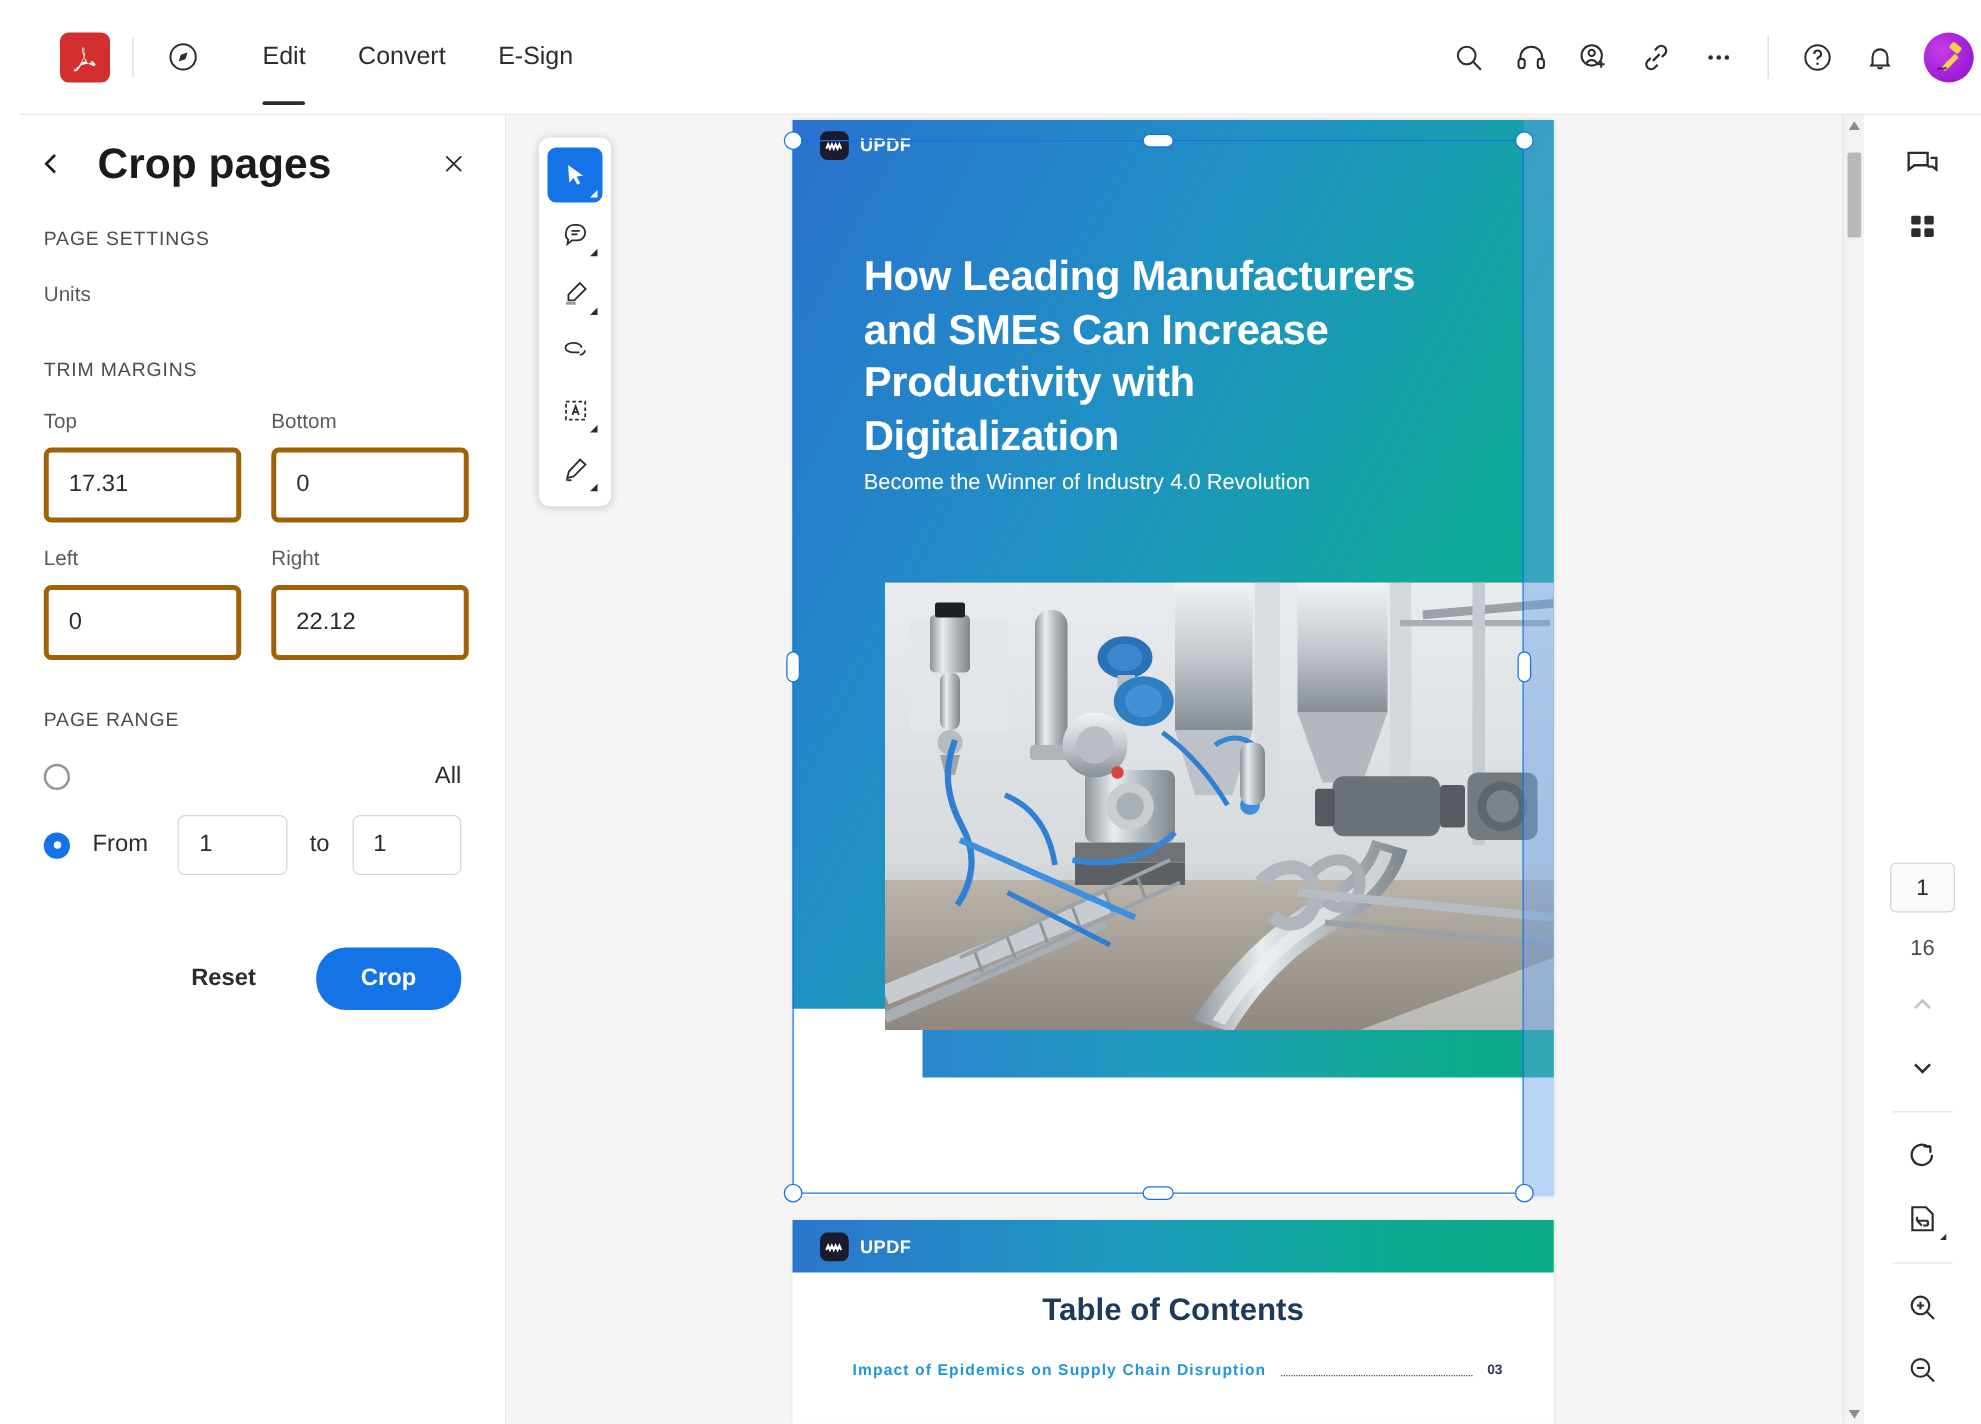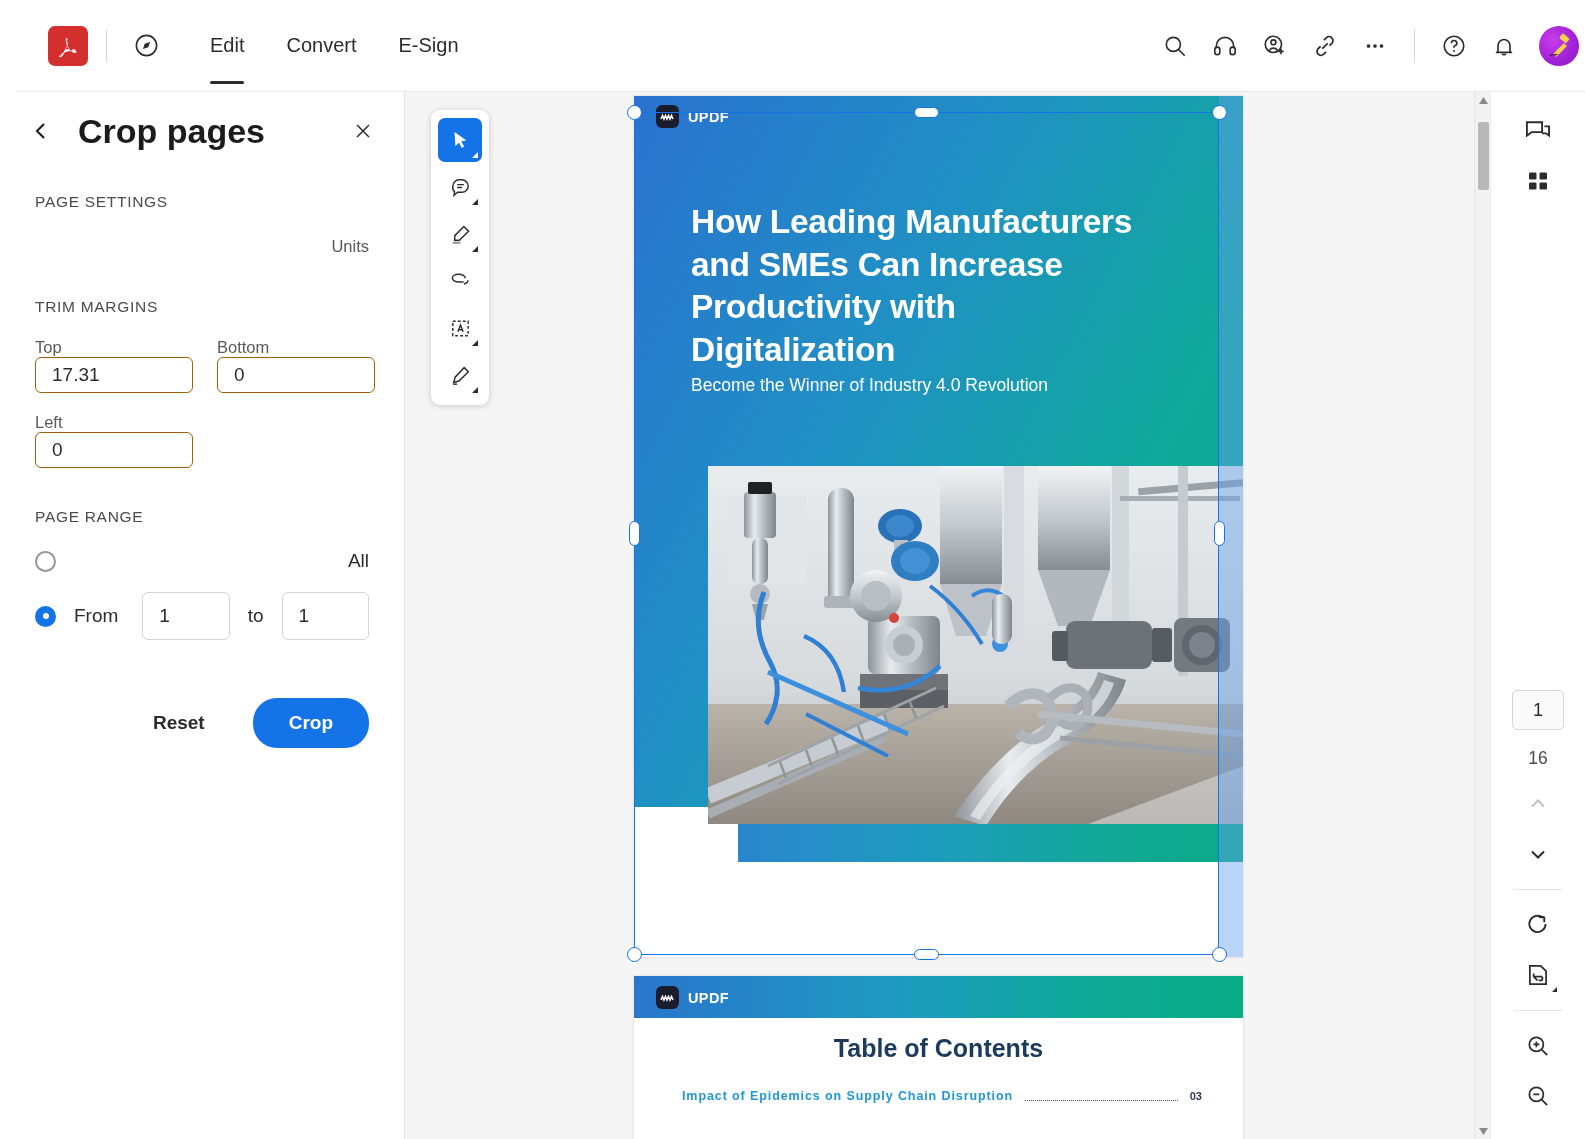--- a/index.html
+++ b/index.html
@@ -65,36 +65,36 @@
     background: #fff; border-right: 1px solid #e8e8e8;
   }
   .panel-head { display: flex; align-items: center; height: 78px; padding: 0 24px; }
   .back-chev { width: 34px; height: 34px; display: flex; align-items: center;
                justify-content: center; cursor: pointer; }
   .panel-title { font-size: 34px; font-weight: bold; color: #1b1b1b; margin-left: 20px; }
   .panel-close { margin-left: auto; width: 34px; height: 34px; display: flex;
                  align-items: center; justify-content: center; cursor: pointer; }
   .sect-label {
     font-size: 15.5px; color: #4b4b4b; letter-spacing: .7px;
-    padding: 0 35px; margin-top: 23px;
+    padding: 0 35px; margin-top: 13px;
   }
   .field-label { font-size: 16.5px; color: #5a5a5a; }
-  .units-row { padding: 0 35px; margin-top: 26px; text-align: right; }
+  .units-row { padding: 0 35px; margin-top: 26px; }
   .units-val {
     display: flex; align-items: center; gap: 12px; margin-top: 12px; cursor: pointer;
   }
   .units-txt { font-size: 21px; color: #2c2c2c; }
   .margins-grid {
     padding: 0 35px; margin-top: 22px;
     display: grid; grid-template-columns: 1fr 1fr; gap: 20px 24px;
   }
   .m-cell { }
   .m-input {
-    width: 158px; height: 36px;
-    border: 1px solid #a16207; border-radius: 6px;
+    margin-top: 11px; width: 158px; height: 60px;
+    border: 4px solid #a16207; border-radius: 6px;
     display: flex; align-items: center; padding: 0 16px;
     font-size: 19px; color: #2c2c2c; background: #fff; cursor: text;
   }
   .range-wrap { padding: 0 35px; margin-top: 24px; }
   .radio-row { display: flex; align-items: center; gap: 18px; margin-top: 22px; justify-content: space-between; }
   .radio {
     width: 21px; height: 21px; border-radius: 50%; border: 2px solid #959595;
     background: #fff; flex: none; cursor: pointer;
   }
   .radio.on { border-color: #1473e6; background: #1473e6; position: relative; }
@@ -365,20 +365,24 @@
         <div class="field-label">Top</div>
         <div class="m-input">17.31</div>
       </div>
       <div class="m-cell">
         <div class="field-label">Bottom</div>
         <div class="m-input">0</div>
       </div>
       <div class="m-cell">
         <div class="field-label">Left</div>
         <div class="m-input">0</div>
+      </div>
+      <div class="m-cell">
+        <div class="field-label">Right</div>
+        <div class="m-input">22.12</div>
       </div>
     </div>
 
     <div class="sect-label" style="margin-top:40px">PAGE RANGE</div>
 
     <div class="range-wrap">
       <div class="radio-row">
         <span class="radio"></span>
         <span class="radio-lbl">All</span>
       </div>

